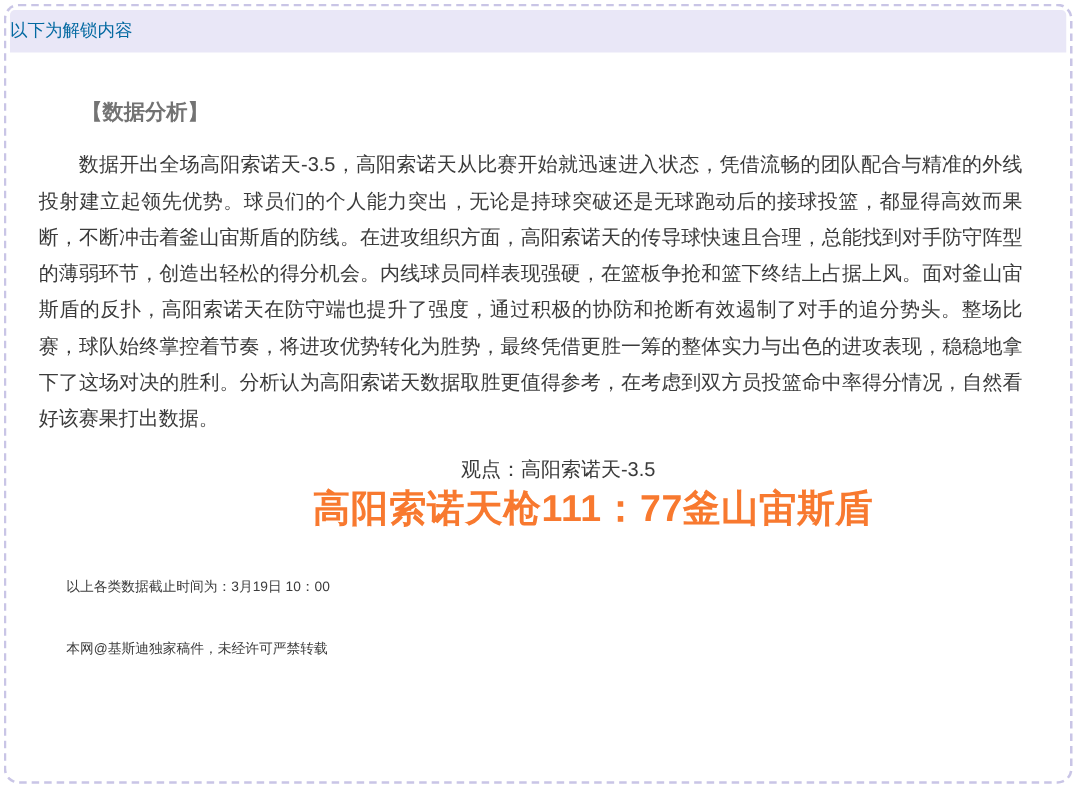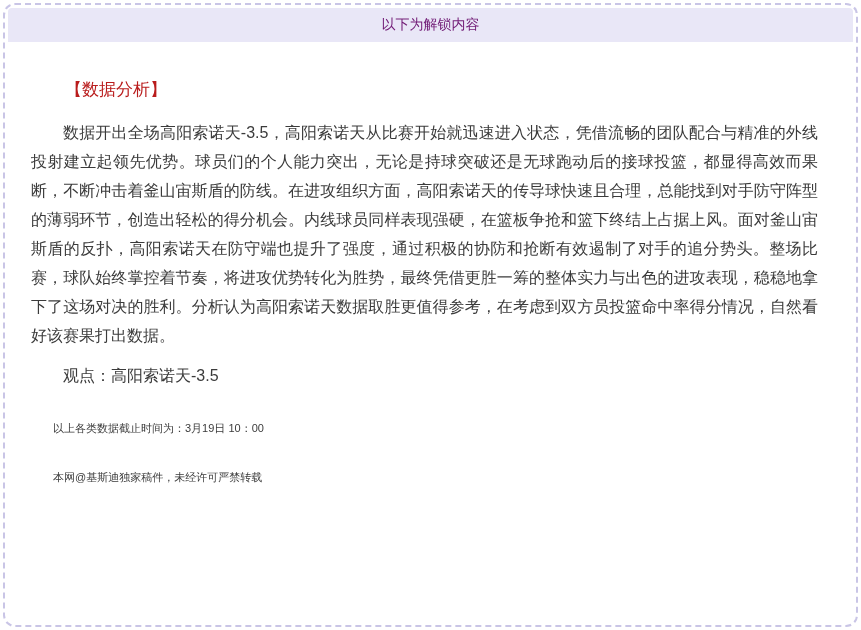--- a/index.html
+++ b/index.html
@@ -19,50 +19,51 @@
     position: absolute;
     top: 3px; left: 3px; right: 3px; bottom: 3px;
     border: 2px dashed #c9c5e6;
     border-radius: 12px;
     background: #ffffff;
     overflow: hidden;
   }
   .banner {
     margin: 3px 3px 0 3px;
     background: #e9e7f7;
-    color: #701a75;
+    color: #0369a1;
     font-size: 14px;
-    text-align: center;
+    text-align: left;
     padding: 8px 0;
     border-radius: 4px 4px 0 0;
   }
   .content {
     padding: 16px 26px 0 26px;
     color: #3b3b3b;
   }
   .section-title {
     margin: 20px 0 0 0;
     font-size: 17px;
-    font-weight: normal;
-    color: #b91c1c;
+    font-weight: bold;
+    color: #737373;
     text-indent: 2em;
   }
   .analysis {
     margin: 17px 12px 0 0;
     font-size: 16px;
     line-height: 29px;
     text-indent: 2em;
     text-align: justify;
     color: #3b3b3b;
   }
   .viewpoint-row {
     display: flex;
     align-items: center;
     margin-top: 16px;
     white-space: nowrap;
+    flex-direction: column;
   }
   .viewpoint {
     font-size: 16px;
     padding-left: 32px;
     color: #3b3b3b;
   }
   .score-highlight {
     margin-left: 88px;
     font-size: 30px;
     font-weight: bold;
@@ -85,20 +86,21 @@
     <div class="banner">以下为解锁内容</div>
 
     <div class="content">
 
       <p class="section-title">【数据分析】</p>
 
       <p class="analysis">数据开出全场高阳索诺天-3.5，高阳索诺天从比赛开始就迅速进入状态，凭借流畅的团队配合与精准的外线投射建立起领先优势。球员们的个人能力突出，无论是持球突破还是无球跑动后的接球投篮，都显得高效而果断，不断冲击着釜山宙斯盾的防线。在进攻组织方面，高阳索诺天的传导球快速且合理，总能找到对手防守阵型的薄弱环节，创造出轻松的得分机会。内线球员同样表现强硬，在篮板争抢和篮下终结上占据上风。面对釜山宙斯盾的反扑，高阳索诺天在防守端也提升了强度，通过积极的协防和抢断有效遏制了对手的追分势头。整场比赛，球队始终掌控着节奏，将进攻优势转化为胜势，最终凭借更胜一筹的整体实力与出色的进攻表现，稳稳地拿下了这场对决的胜利。分析认为高阳索诺天数据取胜更值得参考，在考虑到双方员投篮命中率得分情况，自然看好该赛果打出数据。</p>
 
       <div class="viewpoint-row">
         <span class="viewpoint">观点：高阳索诺天-3.5</span>
+        <span class="score-highlight">高阳索诺天枪111：77釜山宙斯盾</span>
       </div>
 
       <p class="meta-line">以上各类数据截止时间为：3月19日 10：00</p>
 
       <p class="meta-line">本网@基斯迪独家稿件，未经许可严禁转载</p>
 
 
     </div>
   </div>
 </div>

